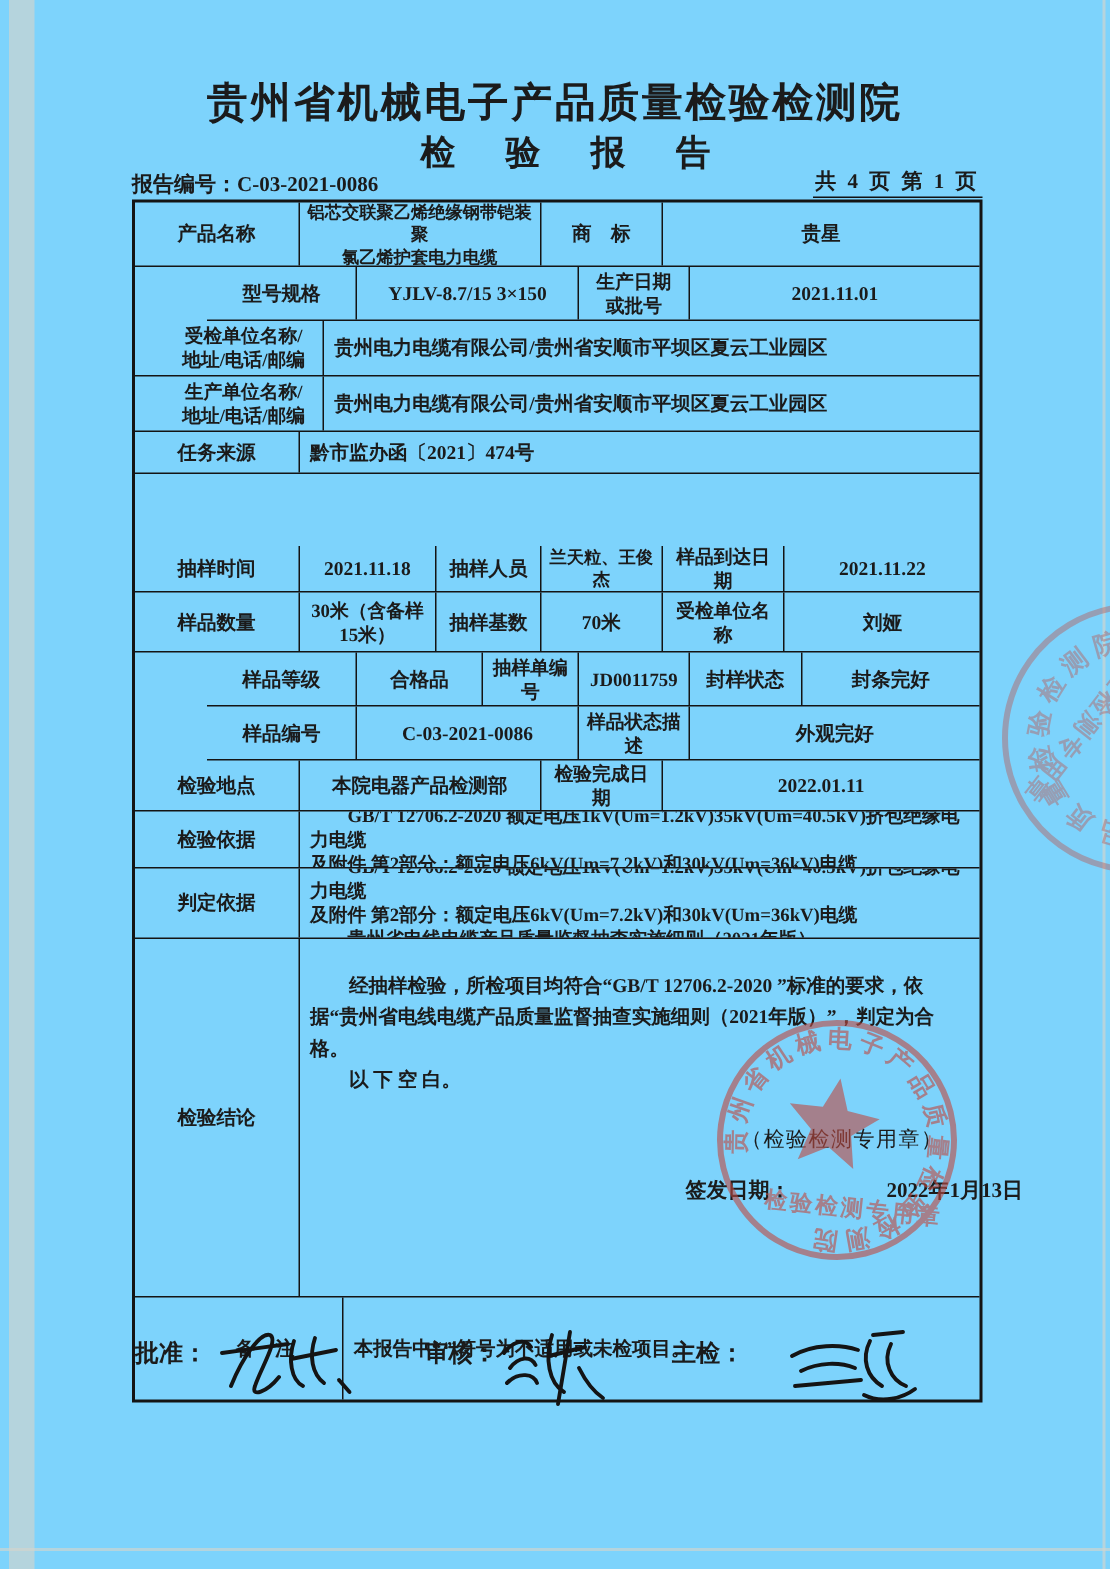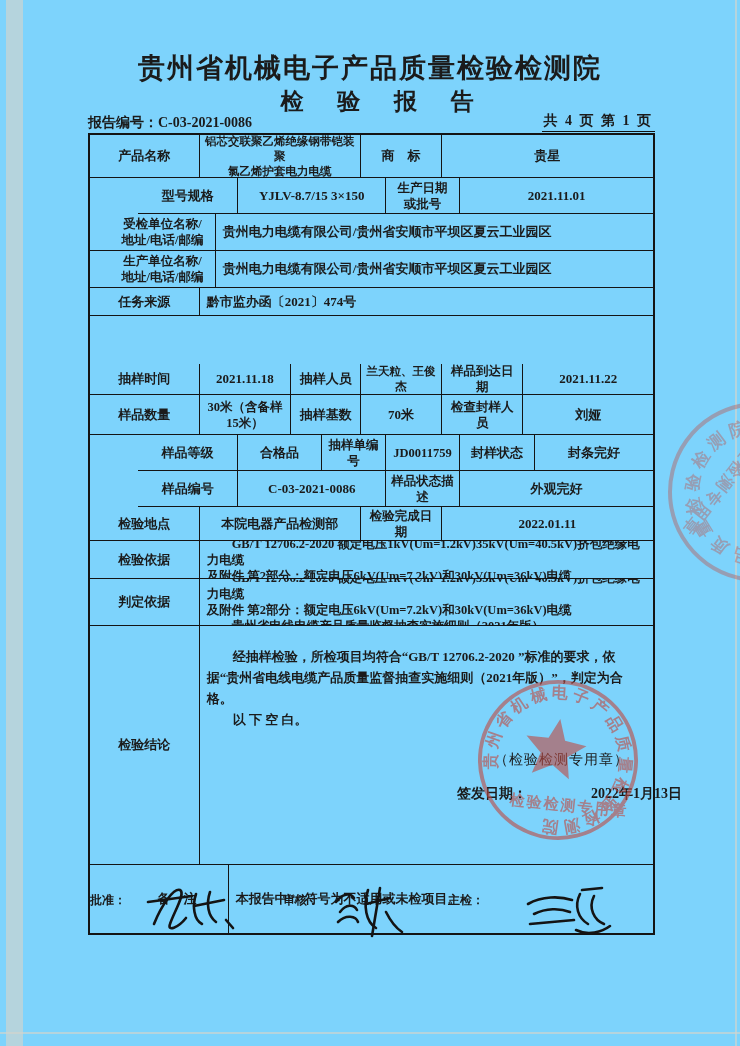--- a/index.html
+++ b/index.html
@@ -42,21 +42,21 @@
   .issue-line{position:absolute;left:457px;top:785px;font-size:14px;font-weight:700;display:flex;}
   .issue-line .gap{display:inline-block;width:64px;}
 
   .seal-caption{position:absolute;left:494px;top:751px;font-size:14px;font-weight:400;
        letter-spacing:1px;}
 
   .seal-main{position:absolute;left:448px;top:650px;pointer-events:none;}
   .seal-edge{position:absolute;left:648px;top:382px;pointer-events:none;}
 
   .signrow{position:absolute;left:0;top:880px;width:740px;height:80px;font-weight:700;}
-  .signlab{position:absolute;font-size:12px;}
+  .signlab{position:absolute;font-size:16px;}
   .sig{position:absolute;}
   .sig path{fill:none;stroke:#141414;stroke-width:2.6;stroke-linecap:round;stroke-linejoin:round;}
 </style>
 </head>
 <body>
 
 <div class="canvas">
   <div class="edge left"></div>
   <div class="edge right"></div>
   <div class="edge bottom"></div>
@@ -104,21 +104,21 @@
       <div class="c w2 lab">抽样人员</div>
       <div class="c w3 val fs11">兰天粒、王俊杰</div>
       <div class="c w4 lab fs12">样品到达日期</div>
       <div class="c w5 val">2021.11.22</div>
     </div>
     <div class="r h39">
       <div class="c w0 lab">样品数量</div>
       <div class="c w1 val fs12">30米（含备样15米）</div>
       <div class="c w2 lab">抽样基数</div>
       <div class="c w3 val">70米</div>
-      <div class="c w4 lab fs12">检查封样人员</div>
+      <div class="c w4 lab fs12">受检单位名称</div>
       <div class="c w5 val">刘娅</div>
     </div>
     <div class="r h35">
       <div class="c w0 lab">样品等级</div>
       <div class="c w1 val">合格品</div>
       <div class="c w2 lab fs12">抽样单编号</div>
       <div class="c w3 val fs12">JD0011759</div>
       <div class="c w4 lab">封样状态</div>
       <div class="c w5 val">封条完好</div>
     </div>

